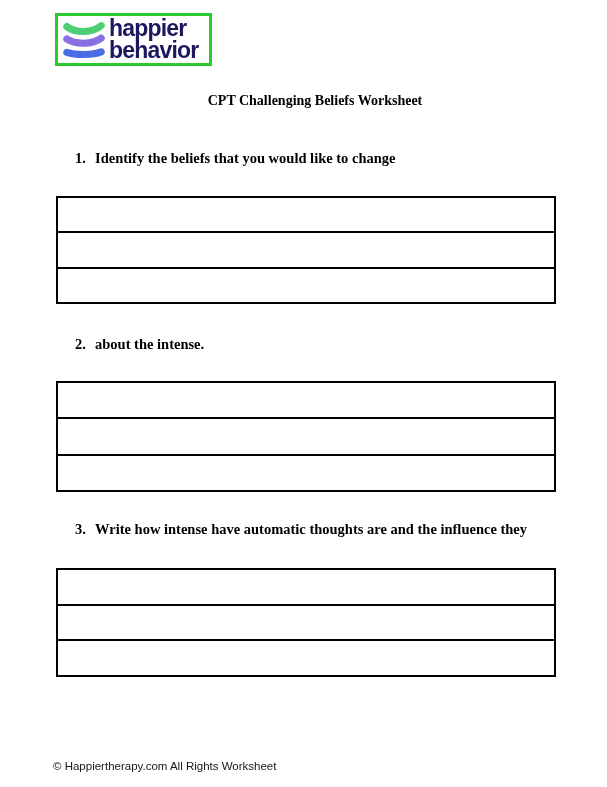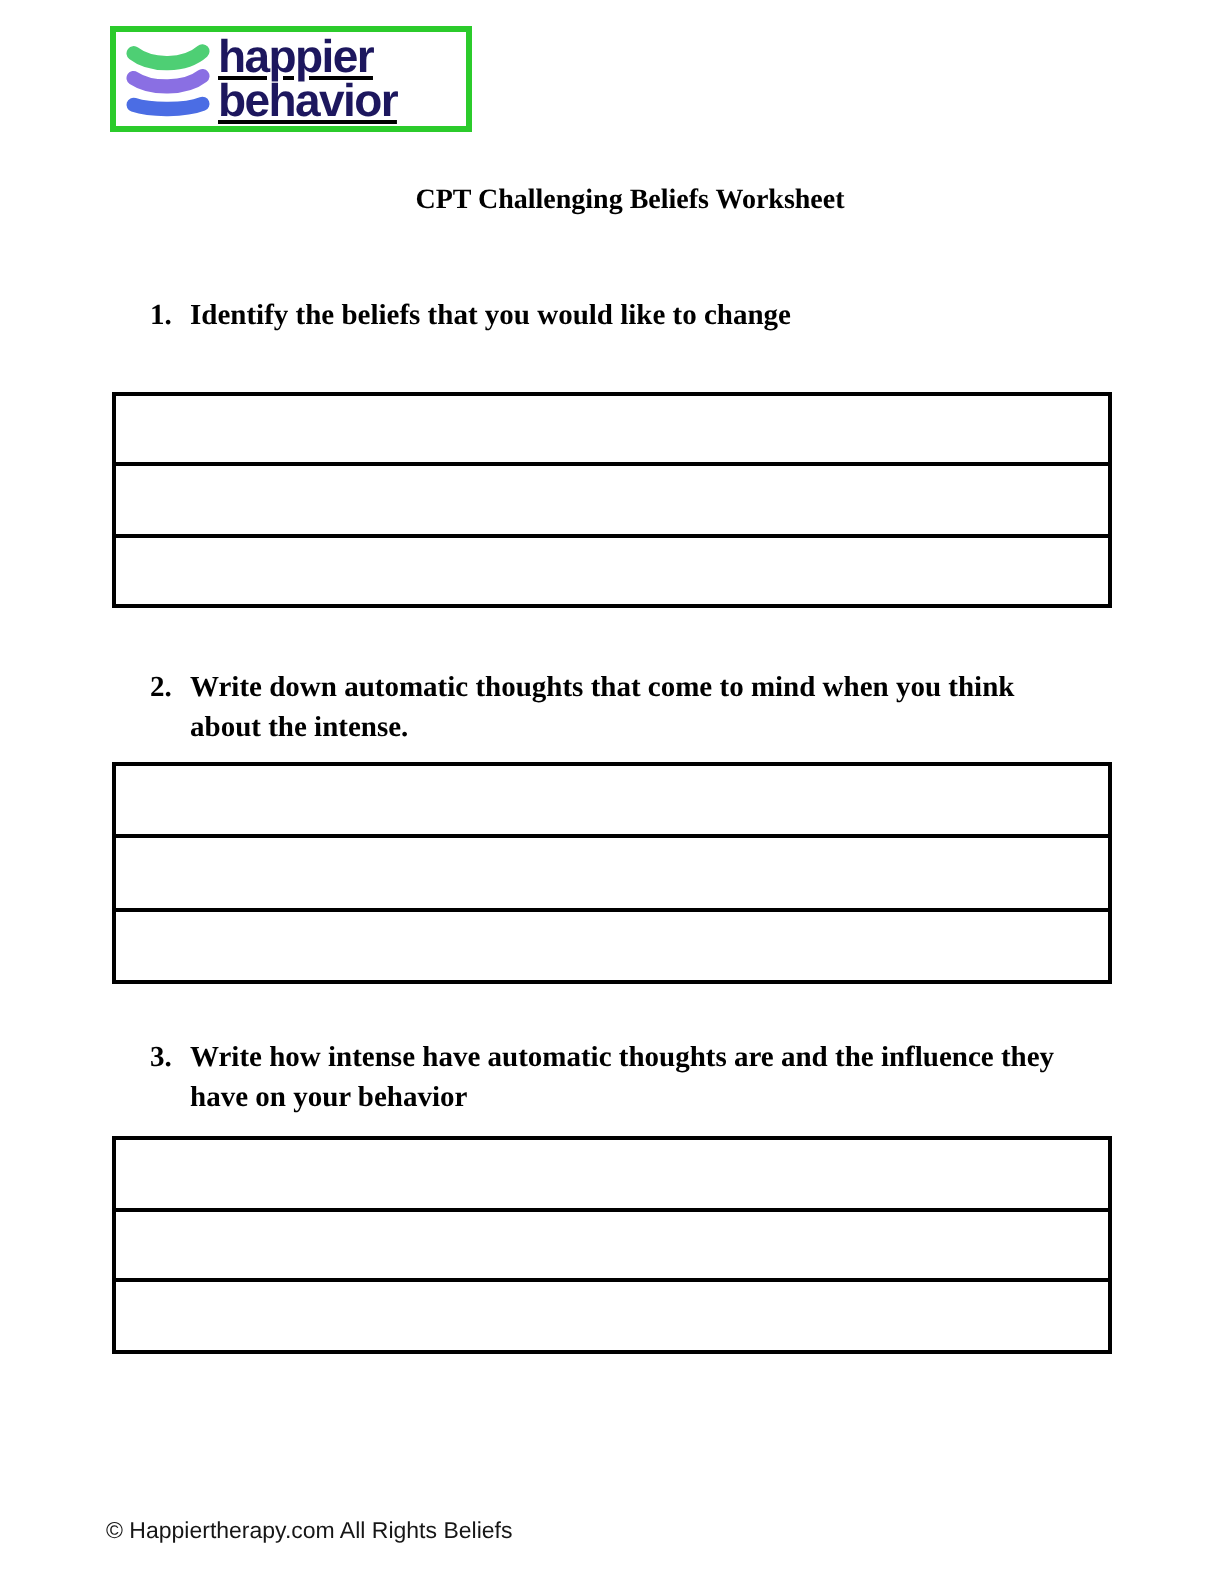--- a/index.html
+++ b/index.html
@@ -15,29 +15,28 @@
     overflow: hidden;
     font-family: "Liberation Serif", serif;
     color: #000000;
   }
 
   
   .logo-box {
     position: absolute;
     left: 55px;
     top: 13px;
-    width: 181px;
+    width: 157px;
     height: 53px;
     box-sizing: border-box;
     border: 3px solid #2bcb2b;
     background: #ffffff;
     display: flex;
     align-items: center;
     padding-left: 4px;
-    text-decoration: underline;
   }
   .logo-stripes {
     width: 44px;
     height: 42px;
     flex: 0 0 auto;
   }
   .logo-words {
     font-family: "Liberation Sans", sans-serif;
     font-weight: bold;
     font-size: 23px;
@@ -135,40 +134,38 @@
 
   <div class="answer-table t1">
     <div class="answer-row"></div>
     <div class="answer-row"></div>
     <div class="answer-row"></div>
   </div>
 
   <div class="question q2">
     <span class="q-number">2.</span>
     <span class="q-lines">
-      <div>Write down automatic thoughts that come to mind when you think</div>
       <div>about the intense.</div>
     </span>
   </div>
 
   <div class="answer-table t2">
     <div class="answer-row"></div>
     <div class="answer-row"></div>
     <div class="answer-row"></div>
   </div>
 
   <div class="question q3">
     <span class="q-number">3.</span>
     <span class="q-lines">
       <div>Write how intense have automatic thoughts are and the influence they</div>
-      <div>have on your behavior</div>
     </span>
   </div>
 
   <div class="answer-table t3">
     <div class="answer-row"></div>
     <div class="answer-row"></div>
     <div class="answer-row"></div>
   </div>
 
-  <div class="footer">© Happiertherapy.com All Rights Beliefs</div>
+  <div class="footer">© Happiertherapy.com All Rights Worksheet</div>
 
 </div>
 
 </body></html>

